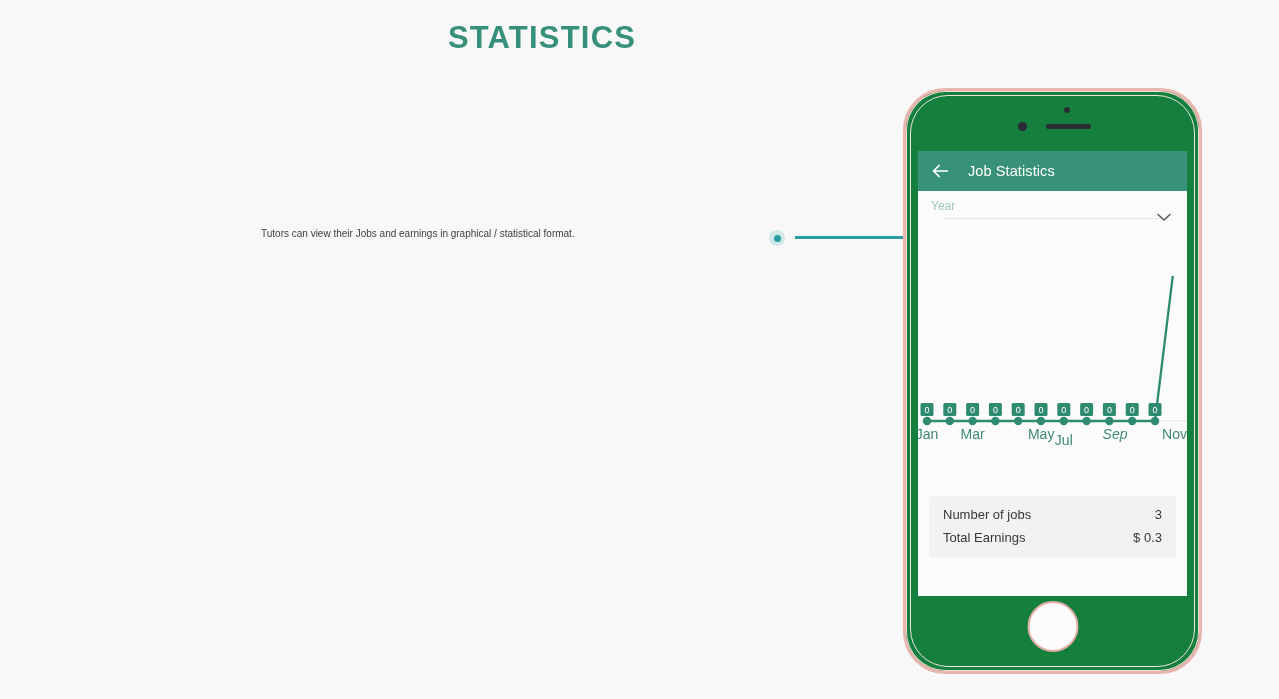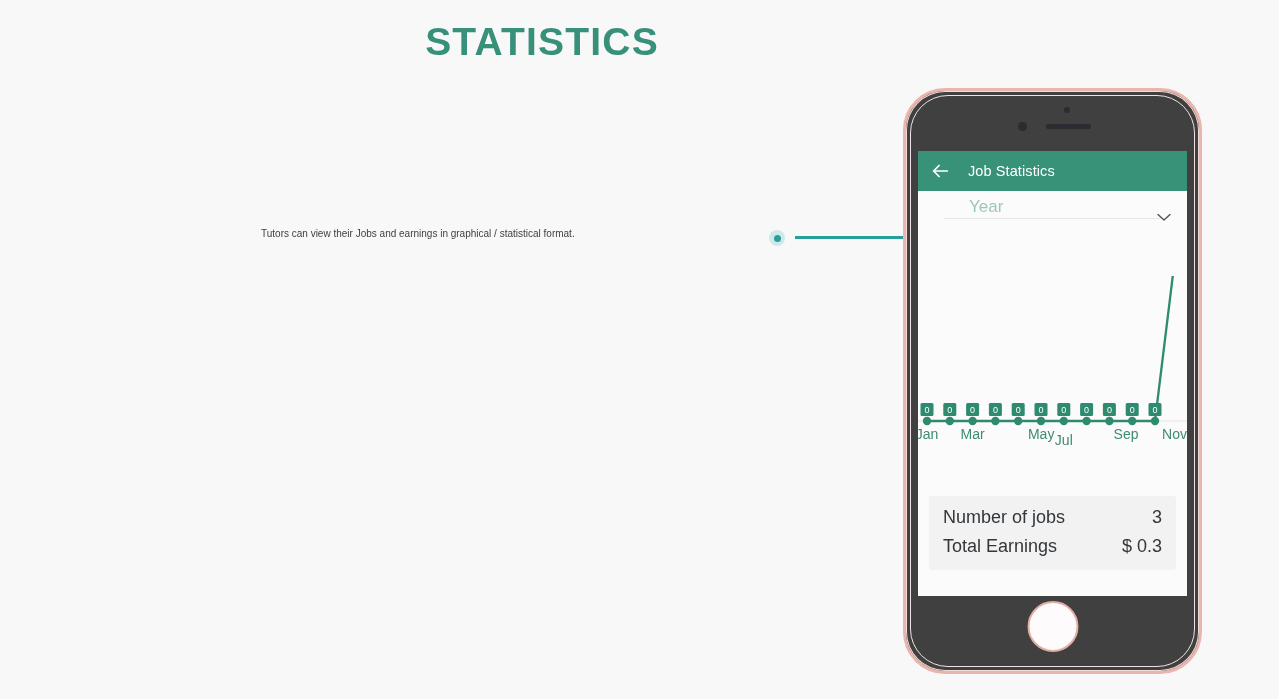--- a/index.html
+++ b/index.html
@@ -15,21 +15,21 @@
     overflow: hidden;
   }
 
   
   .page-title {
     position: absolute;
     top: 20px;
     left: 0;
     width: 1084px;
     text-align: center;
-    font-size: 39px;
+    font-size: 31px;
     font-weight: bold;
     letter-spacing: 1.2px;
     color: #379079;
   }
 
   
   .caption {
     position: absolute;
     left: 261px;
     top: 228px;
@@ -66,21 +66,21 @@
   }
 
   
   .phone {
     position: absolute;
     left: 903px;
     top: 88px;
     width: 293px;
     height: 580px;
     border-radius: 42px;
-    background: #404040;
+    background: #15803d;
     border: 3px solid #e8b6ae;
     box-shadow: 0 0 0 1px #f3dcd8 inset;
   }
   .phone-inner-edge {
     position: absolute;
     left: 4px;
     top: 4px;
     right: 4px;
     bottom: 4px;
     border-radius: 38px;
@@ -147,24 +147,23 @@
     margin-left: 17px;
     letter-spacing: 0.1px;
   }
 
   
   .year-block {
     padding: 8px 13px 0 13px;
     position: relative;
   }
   .year-label {
-    font-size: 17px;
+    font-size: 12px;
     color: #9ec7ba;
     line-height: 15px;
-    margin-left: 38px;
   }
   .year-value {
     font-size: 15px;
     color: #2d3134;
     line-height: 22px;
   }
   .chevron {
     position: absolute;
     right: 16px;
     top: 22px;
@@ -210,21 +209,21 @@
     top: 345px;
     width: 247px;
     background: #f2f2f3;
     border-radius: 3px;
     padding: 7px 0 9px 0;
   }
   .summary-row {
     display: flex;
     justify-content: space-between;
     padding: 4px 14px;
-    font-size: 18px;
+    font-size: 13px;
     color: #33373a;
   }
 
   
   .home-btn {
     position: absolute;
     left: 50%;
     bottom: 19px;
     transform: translateX(-50%);
     width: 47px;
@@ -307,21 +306,21 @@
             <text x="214.20000000000002" y="137" text-anchor="middle" font-size="9" font-family="&quot;Liberation Sans&quot;, sans-serif" fill="#ffffff">0</text>
             <rect x="230.5" y="127" width="13" height="13" rx="1.5" fill="#2e8b70"></rect>
             <text x="237" y="137" text-anchor="middle" font-size="9" font-family="&quot;Liberation Sans&quot;, sans-serif" fill="#ffffff">0</text>
           </g>
       </svg>
       <div class="month-labels" id="month-labels">
           <div class="month-label" style="left: 9px;">Jan</div>
           <div class="month-label" style="left: 54.6px;">Mar</div>
           <div class="month-label" style="left: 100.2px; margin-left: 23px;">May</div>
           <div class="month-label" style="left: 145.8px; margin-top: 6px;">Jul</div>
-          <div class="month-label" style="left: 208px;">Sep</div>
+          <div class="month-label" style="left: 197px; font-style: italic;">Sep</div>
           <div class="month-label" style="left: 249px; padding-left: 15px;">Nov</div>
         </div>
     </div>
 
     <div class="summary">
       <div class="summary-row">
         <span>Number of jobs</span>
         <span>3</span>
       </div>
       <div class="summary-row">

